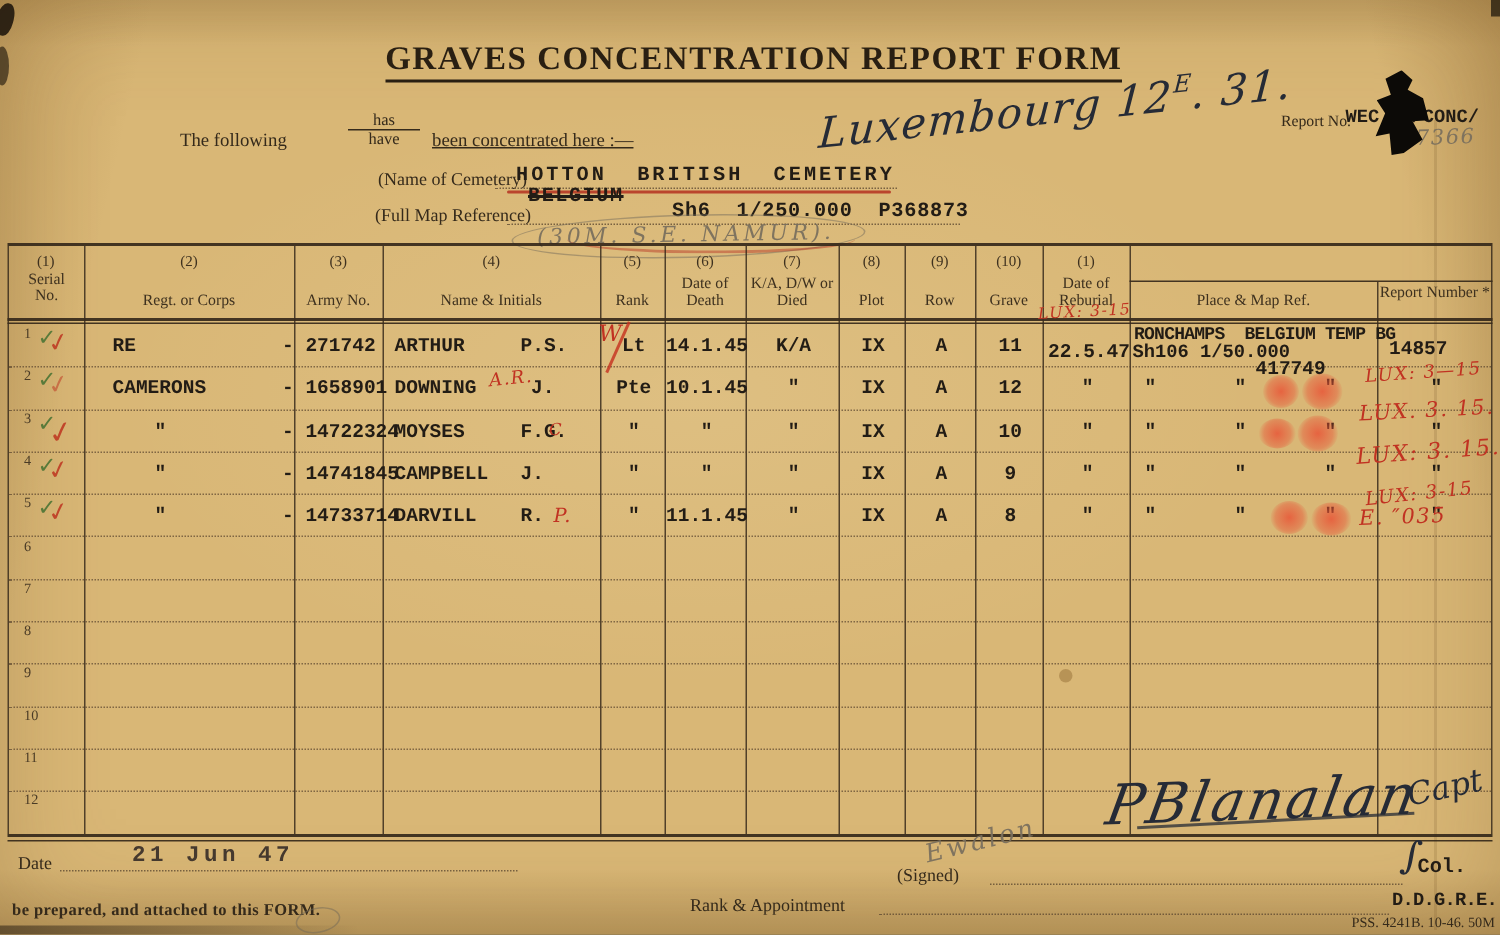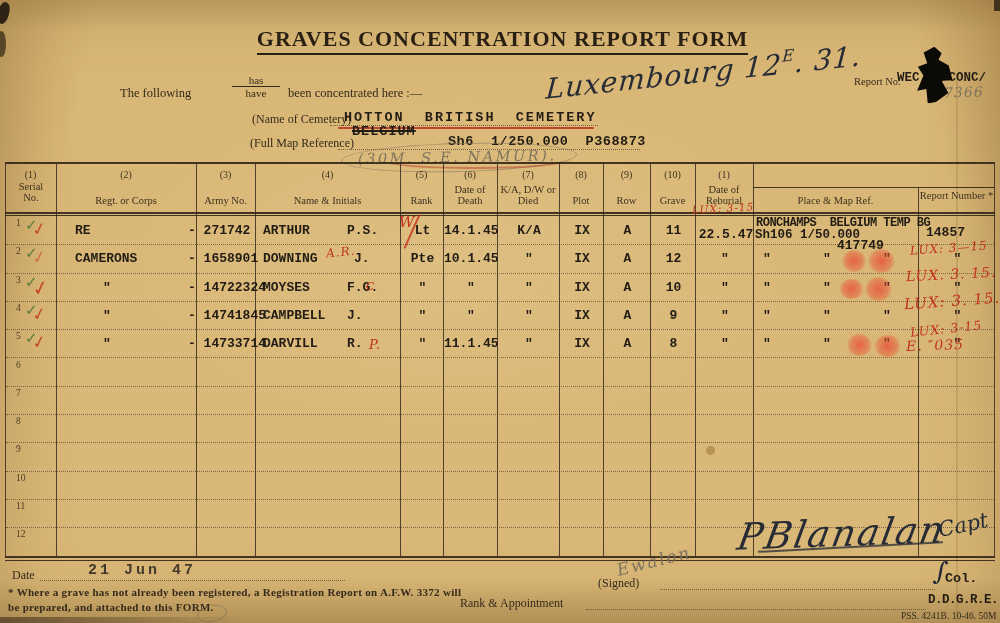--- a/index.html
+++ b/index.html
@@ -77,21 +77,21 @@
 
   <div class="ab hand" style="left:545px;top:56px;font-size:28px;letter-spacing:1px;transform:rotate(-6deg) skewX(-10deg);">
     <span>Luxembourg 12</span><span style="font-size:16px;position:relative;top:-12px;">E</span><span>. 31.</span>
   </div>
 
   <span class="ab prt" style="left:120px;top:86px;font-size:12.5px;">The following</span>
   <div class="ab prt" style="left:232px;top:74px;width:48px;text-align:center;font-size:11px;line-height:12px;">
     <div style="border-bottom:1px solid #352a1b;">has</div>
     <div>have</div>
   </div>
-  <span class="ab prt" style="left:288px;top:86px;font-size:12.5px;">been concentrated here :—</span>
+  <span class="ab prt" style="left:288px;top:86px;font-size:12.5px;text-decoration:underline;">been concentrated here :—</span>
 
   <span class="ab prt" style="left:252px;top:112px;font-size:12px;">(Name of Cemetery)</span>
   <div class="lead" style="left:330px;top:125px;width:268px;"></div>
   <span class="ab t" style="left:344px;top:110px;font-size:13.5px;letter-spacing:2px;">HOTTON  BRITISH  CEMETERY</span>
   <div class="ab" style="left:338px;top:127px;width:256px;height:2px;background:rgba(180,48,32,.85);border-radius:2px;"></div>
 
   <span class="ab prt" style="left:250px;top:136px;font-size:12px;">(Full Map Reference)</span>
   <div class="lead" style="left:338px;top:149px;width:302px;"></div>
   <span class="ab t" style="left:352px;top:124px;font-size:13.5px;letter-spacing:1px;text-decoration:line-through;text-decoration-thickness:2px;">BELGIUM</span>
   <span class="ab t" style="left:448px;top:134px;font-size:13.5px;letter-spacing:.5px;">Sh6  1/250.000  P368873</span>
@@ -293,21 +293,20 @@
   <div class="dot" style="left:868px;top:249px;width:27px;height:24px;"></div>
   <div class="dot" style="left:839px;top:279px;width:25px;height:20px;"></div>
   <div class="dot" style="left:865px;top:277px;width:27px;height:24px;"></div>
   <div class="dot" style="left:847px;top:334px;width:25px;height:22px;"></div>
   <div class="dot" style="left:874px;top:335px;width:27px;height:22px;"></div>
 
   <span class="ab prt" style="left:12px;top:568px;font-size:12px;">Date</span>
   <div class="lead" style="left:40px;top:580px;width:305px;"></div>
   <span class="ab t" style="left:88px;top:562px;font-size:15px;letter-spacing:3px;color:#45392e;">21 Jun 47</span>
 
-  <span class="ab prt" style="left:8px;top:586px;font-size:11px;font-weight:700;letter-spacing:.3px;">* Where a grave has not already been registered, a Registration Report on A.F.W. 3372 will</span>
   <span class="ab prt" style="left:8px;top:601px;font-size:11px;font-weight:700;letter-spacing:.3px;">be prepared, and attached to this FORM.</span>
   <div class="ab" style="left:197px;top:605px;width:28px;height:15px;border:1.6px solid rgba(115,105,88,.5);border-radius:50%;transform:rotate(-10deg);"></div>
 
   <span class="ab hand pencil" style="left:616px;top:551px;font-size:17px;letter-spacing:2px;transform:rotate(-14deg);">Ewalon</span>
 
   <span class="ab hand" style="left:738px;top:512px;font-size:37px;letter-spacing:2px;transform:rotate(-2deg) skewX(-12deg);">PBlanalan</span>
   <span class="ab hand" style="left:938px;top:513px;font-size:21px;transform:rotate(-12deg);">Capt</span>
   <div class="ab" style="left:758px;top:546px;width:185px;height:1.8px;background:rgba(38,43,54,.75);transform:rotate(-3deg);"></div>
 
   <span class="ab prt" style="left:598px;top:576px;font-size:12px;">(Signed)</span>

